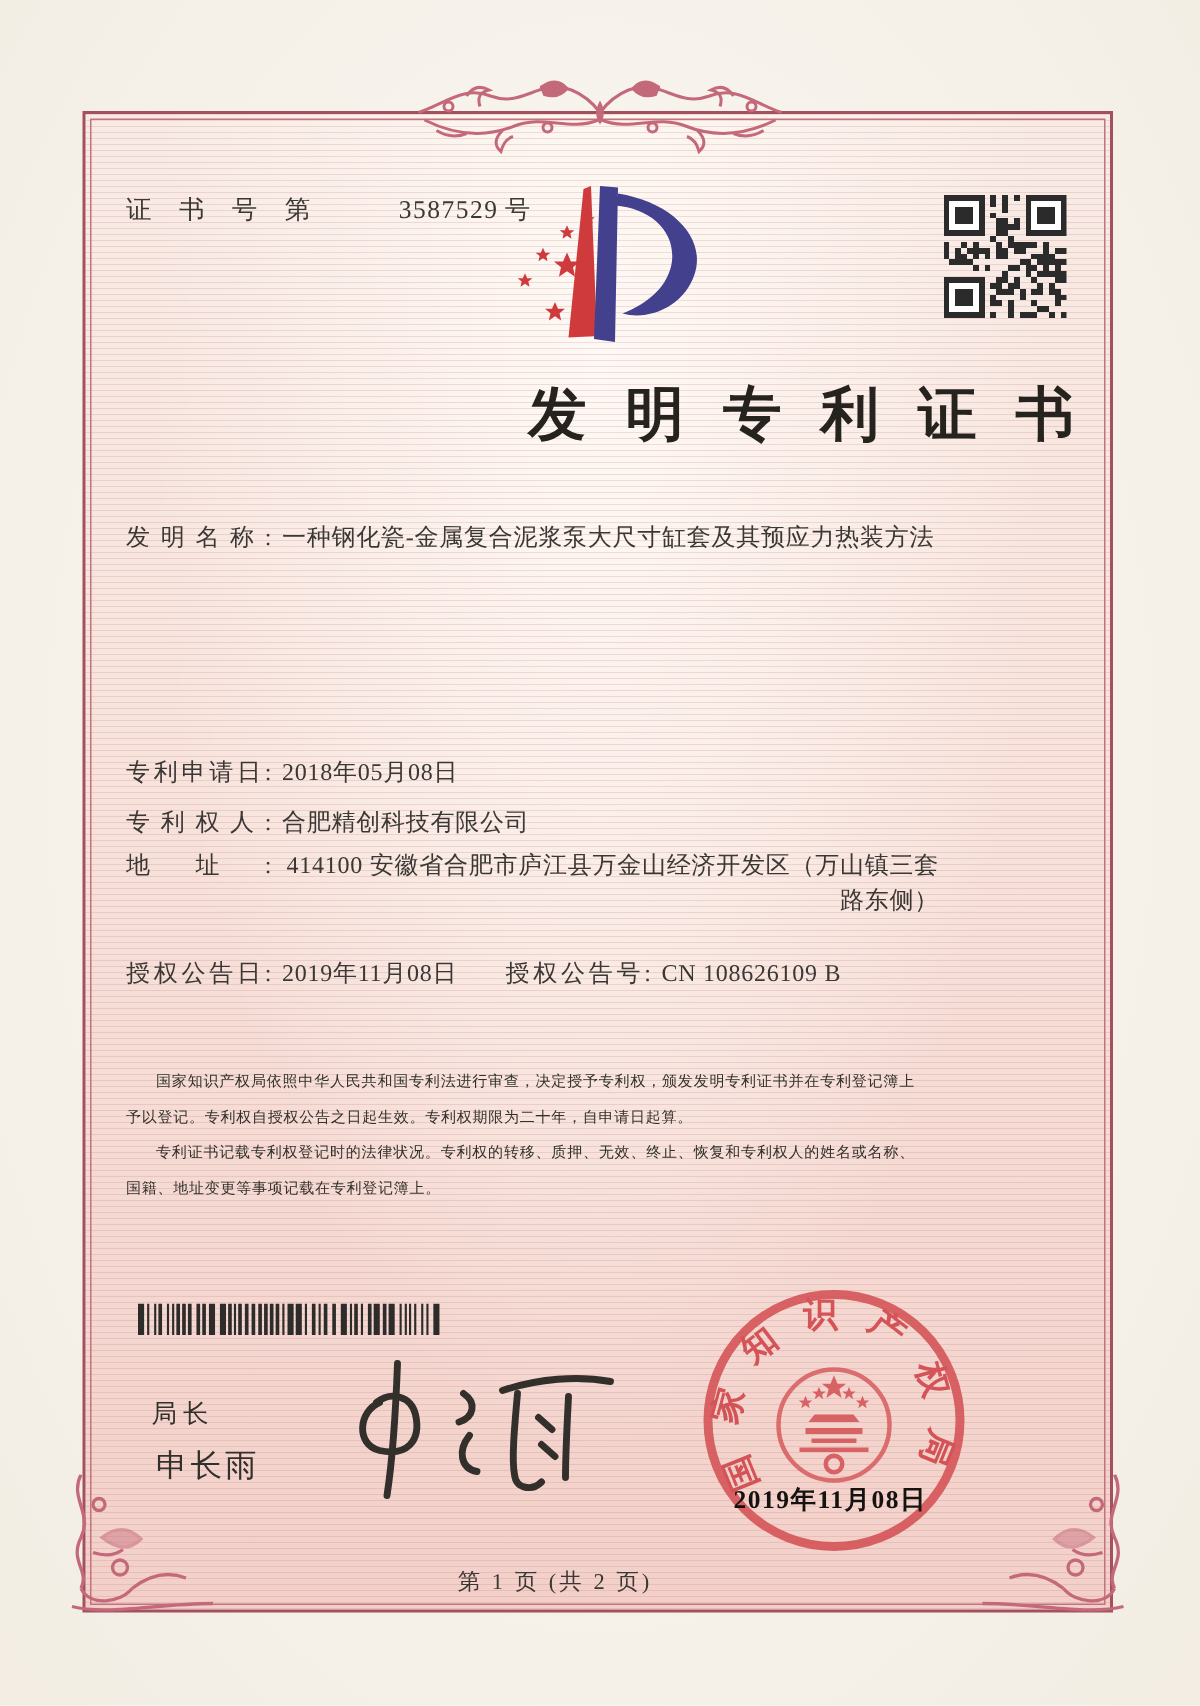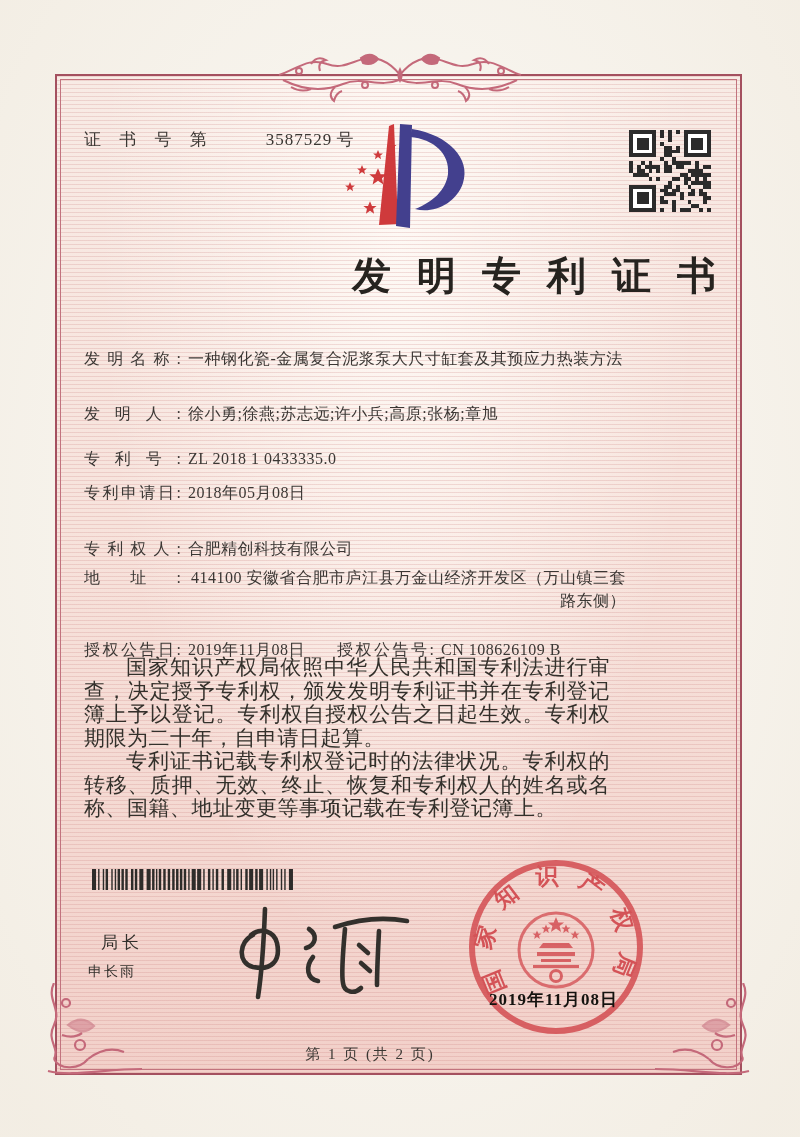--- a/index.html
+++ b/index.html
@@ -36,27 +36,27 @@
     color:#26231f; box-sizing:border-box; white-space:nowrap;
   }
   .frow{left:84px; width:575px; font-size:16px; line-height:1.45; color:#3b3734; display:flex;}
   .flabel{
     flex:0 0 97px; text-align:justify; text-align-last:justify; white-space:nowrap;
   }
   .fvalue{margin-left:7px; letter-spacing:.5px;text-align:right;}
   .addr-val{width:438px;}
   .grant2{position:absolute; left:253px; top:0; display:flex; width:320px;}
   .paras{
-    left:84px; top:656px; width:526px; font-size:21px; line-height:23.5px;
+    left:84px; top:710px; width:526px; font-size:10px; line-height:23.5px;
     text-align:justify; color:#33302b;
   }
   .paras p{margin:0; text-indent:2em; letter-spacing:.5px;}
   .barcode{left:92px; top:869px; width:203px; height:21px;}
   .signer-title{left:101px; top:931px; font-size:17px; letter-spacing:4px; color:#33302c;}
-  .signer-name{left:88px; top:963px; font-size:14px; letter-spacing:2px; color:#33302c;}
+  .signer-name{left:104px; top:963px; font-size:21px; letter-spacing:2px; color:#33302c;}
   .signature{left:223px; top:901px;}
   .seal{left:466px; top:857px; width:180px; height:180px; opacity:.92;}
   .sealdate{
     left:489px; top:988px; font-size:17px; font-weight:bold; color:#15130f;
     letter-spacing:1px; z-index:5; white-space:nowrap;
   }
   .pageinfo{left:255px; top:1045px; width:230px; text-align:center; font-size:15px; color:#3b3733; letter-spacing:2px;}
   .backnote{left:307px; top:1138px; font-size:16px; letter-spacing:3px; color:#3a3631;text-align:right;}
   .orn{color:#c4697a;}
   svg{display:block;}
@@ -253,29 +253,21 @@
       <rect x="1" y="15" width="5" height="5" fill="#fff"></rect>
       <rect x="2" y="16" width="3" height="3" fill="#2b2b2b"></rect>
     </svg>
 
   <div class="abs title">发明专利证书</div>
 
   <div class="abs frow" style="top:347px;">
     <span class="flabel">发明名称:</span>
     <span class="fvalue">一种钢化瓷-金属复合泥浆泵大尺寸缸套及其预应力热装方法</span>
   </div>
-  <div class="abs frow" style="top:402px;">
-    <span class="flabel">发明人:</span>
-    <span class="fvalue">徐小勇;徐燕;苏志远;许小兵;高原;张杨;章旭</span>
-  </div>
-  <div class="abs frow" style="top:447px;">
-    <span class="flabel">专利号:</span>
-    <span class="fvalue">ZL 2018 1 0433335.0</span>
-  </div>
-  <div class="abs frow" style="top:481px;">
+  <div class="abs frow" style="top:504px;">
     <span class="flabel">专利申请日:</span>
     <span class="fvalue">2018年05月08日</span>
   </div>
   <div class="abs frow" style="top:537px;">
     <span class="flabel">专利权人:</span>
     <span class="fvalue">合肥精创科技有限公司</span>
   </div>
   <div class="abs frow" style="top:566px;">
     <span class="flabel">地址:</span>
     <span class="fvalue addr-val">414100 安徽省合肥市庐江县万金山经济开发区（万山镇三套路东侧）</span>

